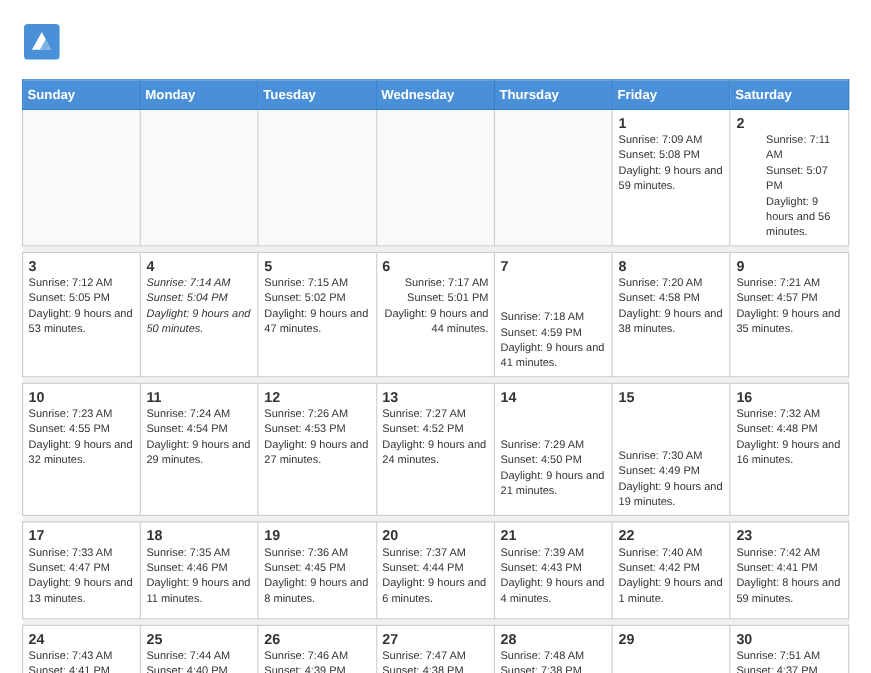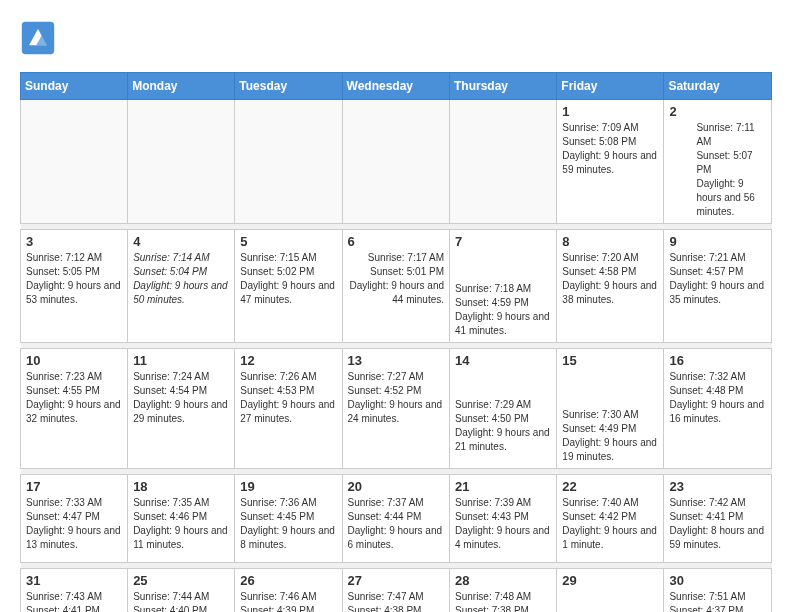--- a/index.html
+++ b/index.html
@@ -310,21 +310,21 @@
         <td></td>
         <td></td>
         <td></td>
         <td></td>
         <td></td>
         <td></td>
         <td></td>
       </tr>
       <tr class="week-row">
         <td>
-          <span class="day-num">31</span>
+          <span class="day-num">24</span>
           <div class="day-info" style="white-space: pre-line;">Sunrise: 7:43 AM
 Sunset: 4:41 PM
 Daylight: 8 hours and 57 minutes.</div>
         </td>
         <td>
           <span class="day-num">25</span>
           <div class="day-info" style="white-space: pre-line;">Sunrise: 7:44 AM
 Sunset: 4:40 PM
 Daylight: 8 hours and 55 minutes.</div>
         </td>

